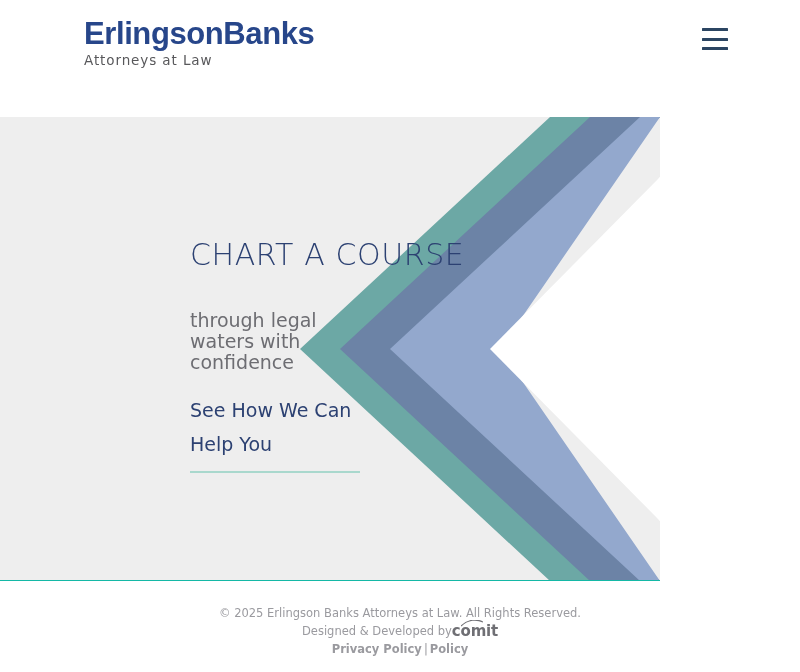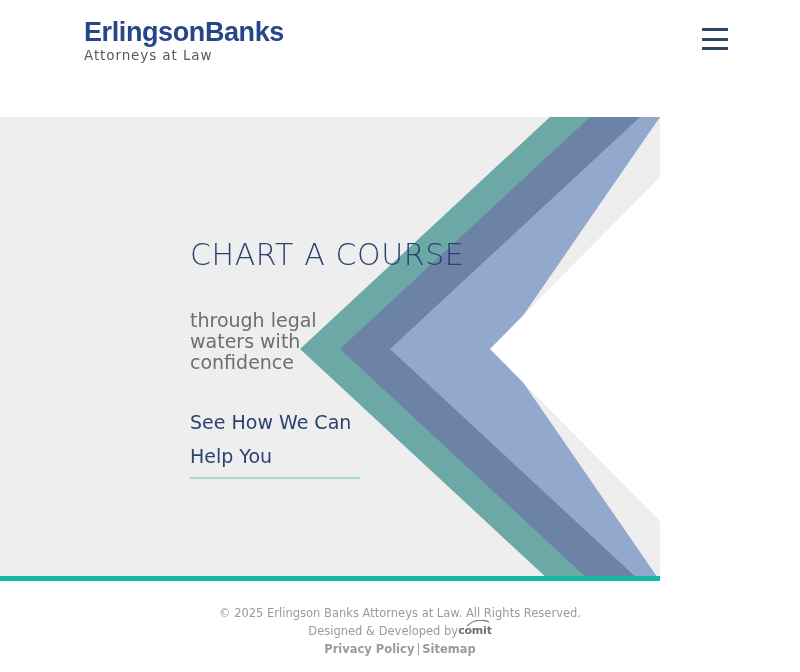--- a/index.html
+++ b/index.html
@@ -18,21 +18,21 @@
     background:#ffffff;
     z-index:10;
   }
   .logo-block{
     position:absolute; left:84px; top:18px;
     width:210px;
     text-decoration:none;
     display:block;
   }
   .logo-word{
-    font-size:27px;
+    font-size:31px;
     font-weight:bold;
     letter-spacing:-0.4px;
     line-height:1.05;
     color:#27468a;
     white-space:nowrap;
     font-family:"Liberation Sans", sans-serif;
   }
   .logo-tag{
     margin-top:9px;
     text-align:right;
@@ -58,21 +58,21 @@
     background:#2b4562;
     border-radius:0.5px;
   }
 
   
   .hero{
     position:absolute; left:0; top:117px;
     width:660px; height:464px;
     background:#eeeeee;
     overflow:hidden;
-    border-bottom:5px solid #14b8a6;
+    border-bottom:1px solid #14b8a6;
   }
   .hero-art{
     position:absolute;
     right:0; top:0;
     width:360px; height:464px;
     pointer-events:none;
   }
   .hero-copy{
     position:absolute;
     left:190px; top:121px;
@@ -92,22 +92,22 @@
     margin-top:38px;
     font-family:"DejaVu Sans", sans-serif;
     font-size:19px;
     font-weight:400;
     line-height:1.11;
     color:#6d6d72;
     max-width:135px;
   }
   .hero-cta{
     display:inline-block;
-    margin-top:32px;
-    padding-bottom:4px;
+    margin-top:20px;
+    padding-bottom:10px;
     width:170px;
     font-family:"DejaVu Sans", sans-serif;
     font-size:19px;
     font-weight:400;
     line-height:1.8;
     color:#2c4172;
     text-decoration:none;
     border-bottom:2px solid #a9d8cd;
   }
 
@@ -124,21 +124,21 @@
     line-height:18px;
   }
   .site-footer a{ color:#9a9a9f; text-decoration:none;font-weight:bold; }
   .footer-line{ display:block; white-space:nowrap; }
   .credit-row{
     display:flex; align-items:center; justify-content:center; 
   }
   .comit-logo{
     position:relative;
     display:inline-block;
-    font-size:11px;
+    font-size:15px;
     font-weight:bold;
     letter-spacing:-0.2px;
     color:#6f6f74;
     line-height:14px;
   }
   .comit-swoosh{
     position:absolute;
     left:9px; top:-4px;
     width:22px; height:7px;
   }
@@ -192,16 +192,16 @@
     <span>Designed &amp; Developed by</span>
     <span class="comit-logo">
       <svg class="comit-swoosh" viewBox="0 0 22 7">
         <path d="M0,6 C7,-1 16,-1 22,2" fill="none" stroke="#6f6f74" stroke-width="1.1"></path>
       </svg>
       <span>comit</span>
     </span>
   </span>
 
   <span class="footer-line">
-    <a href="#">Privacy Policy</a><span class="sep">|</span><a href="#">Sitemap</a>
+    <a href="#">Privacy Policy</a><span class="sep">|</span><a href="#">Policy</a>
   </span>
 
 </footer>
 
 </body></html>

